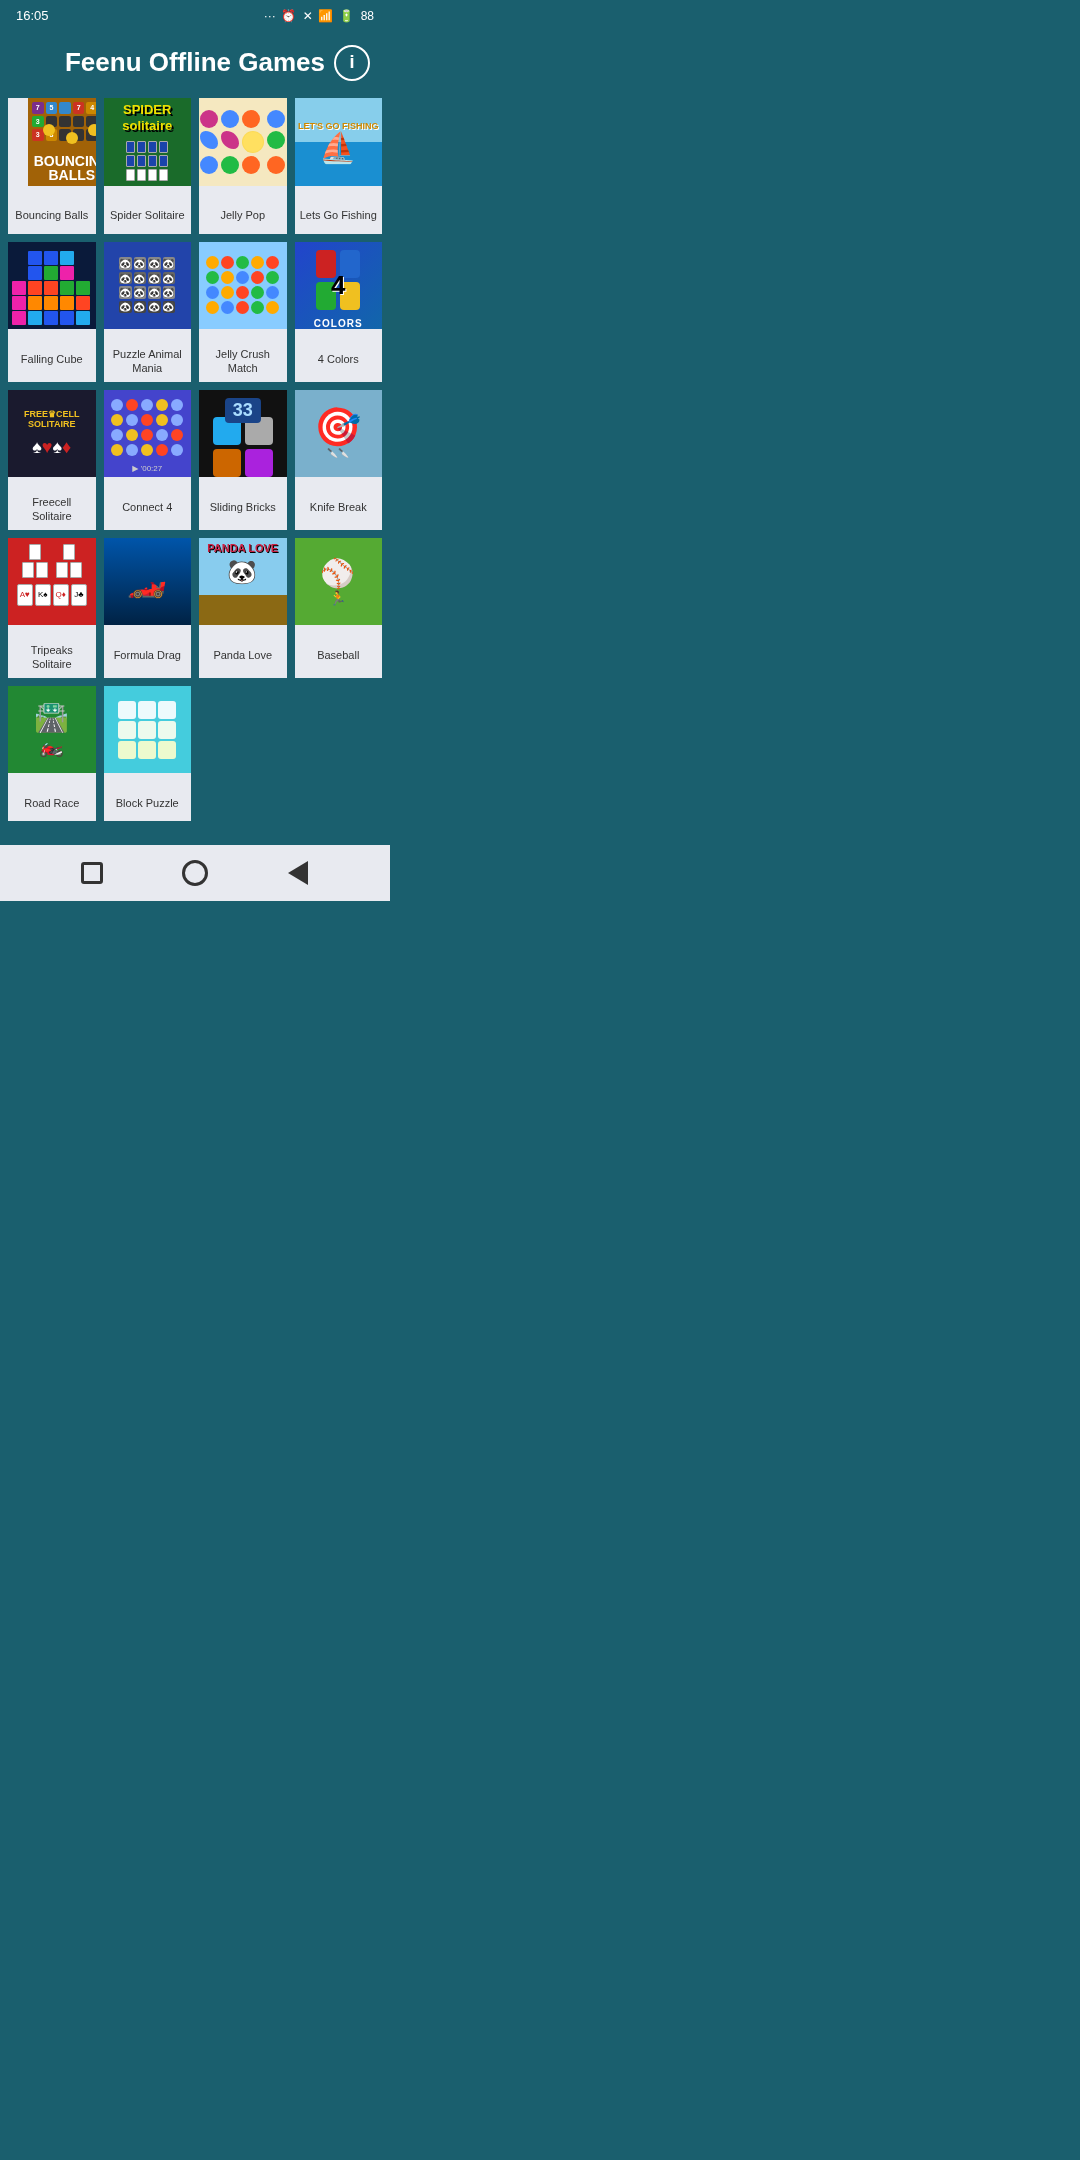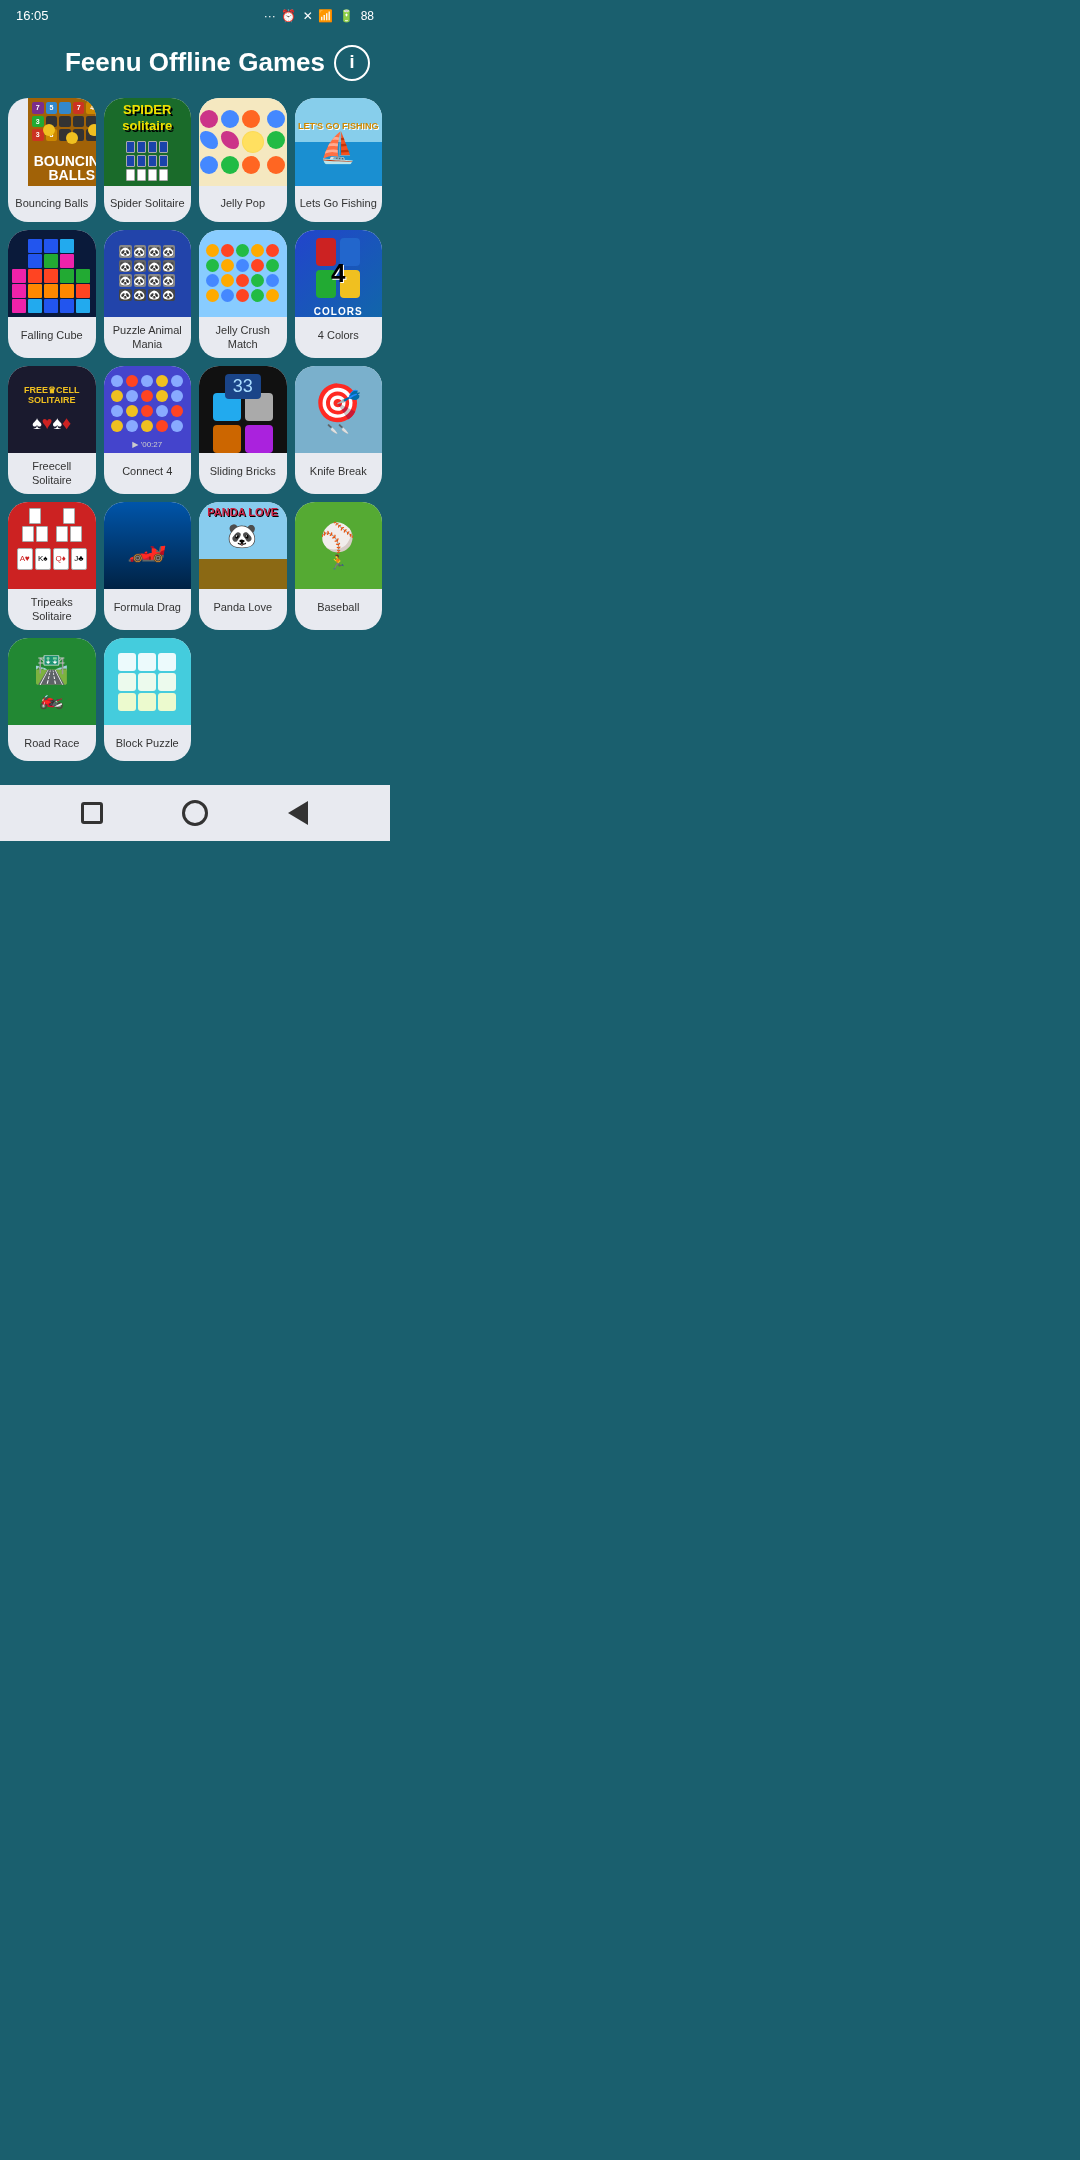--- a/index.html
+++ b/index.html
@@ -64,25 +64,26 @@
 
     .games-grid {
       display: grid;
       grid-template-columns: repeat(4, 1fr);
       gap: 8px;
       padding: 0 8px 8px;
     }
 
     .game-card {
       background: #e8eaf0;
-      border-radius: 20px;
+      border-radius: 0;
       overflow: hidden;
       cursor: pointer;
       display: flex;
       flex-direction: column;
+      gap: 12px;
     }
 
     .game-thumb {
       width: 100%;
       aspect-ratio: 1;
       display: flex;
       align-items: center;
       justify-content: center;
       overflow: hidden;
       position: relative;
@@ -315,21 +316,21 @@
     
     .thumb-sliding {
       background: #111;
     }
     .sb-number {
       position: absolute;
       top: 8px;
       left: 50%;
       transform: translateX(-50%);
       font-size: 18px;
-      font-weight: normal;
+      font-weight: bold;
       color: #aaddff;
       background: #1a4488;
       padding: 2px 8px;
       border-radius: 4px;
     }
     .sb-grid {
       display: grid;
       grid-template-columns: 1fr 1fr;
       gap: 4px;
       padding: 4px;

